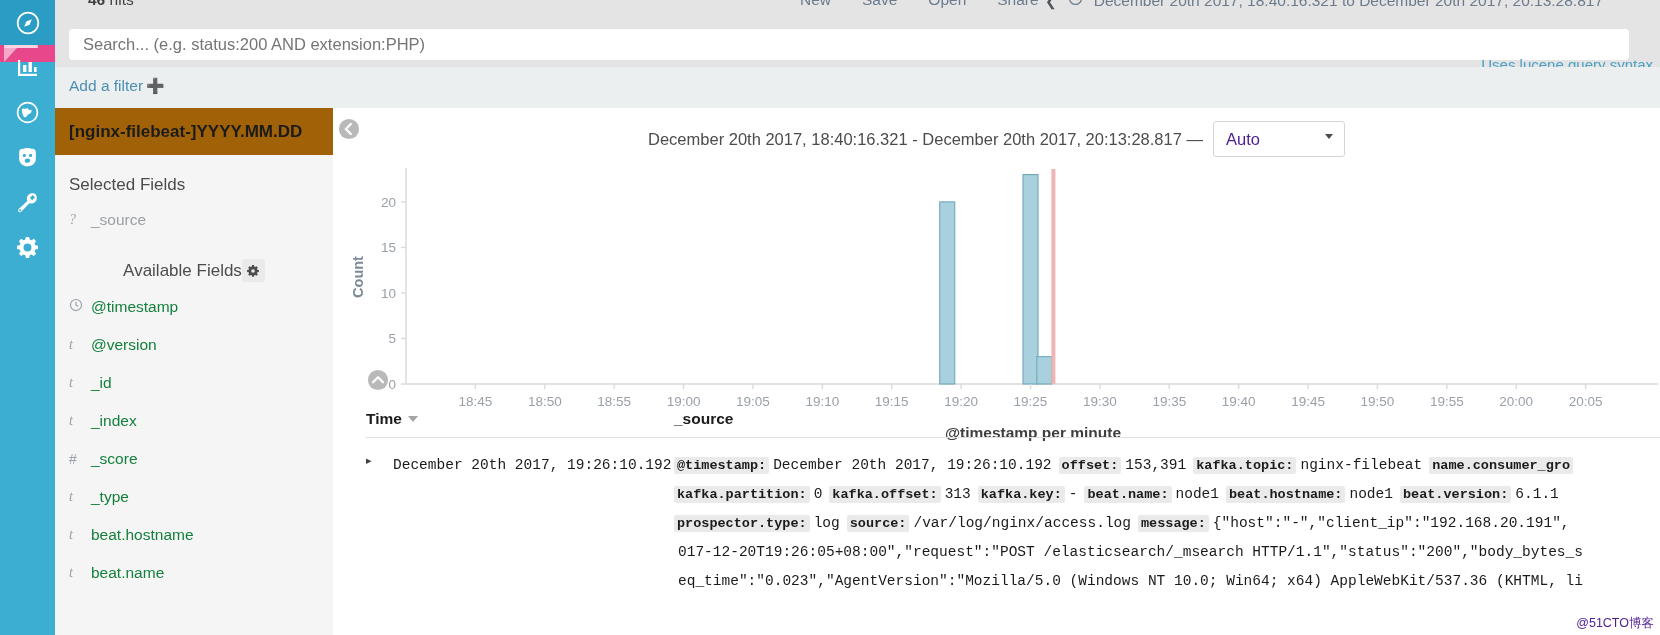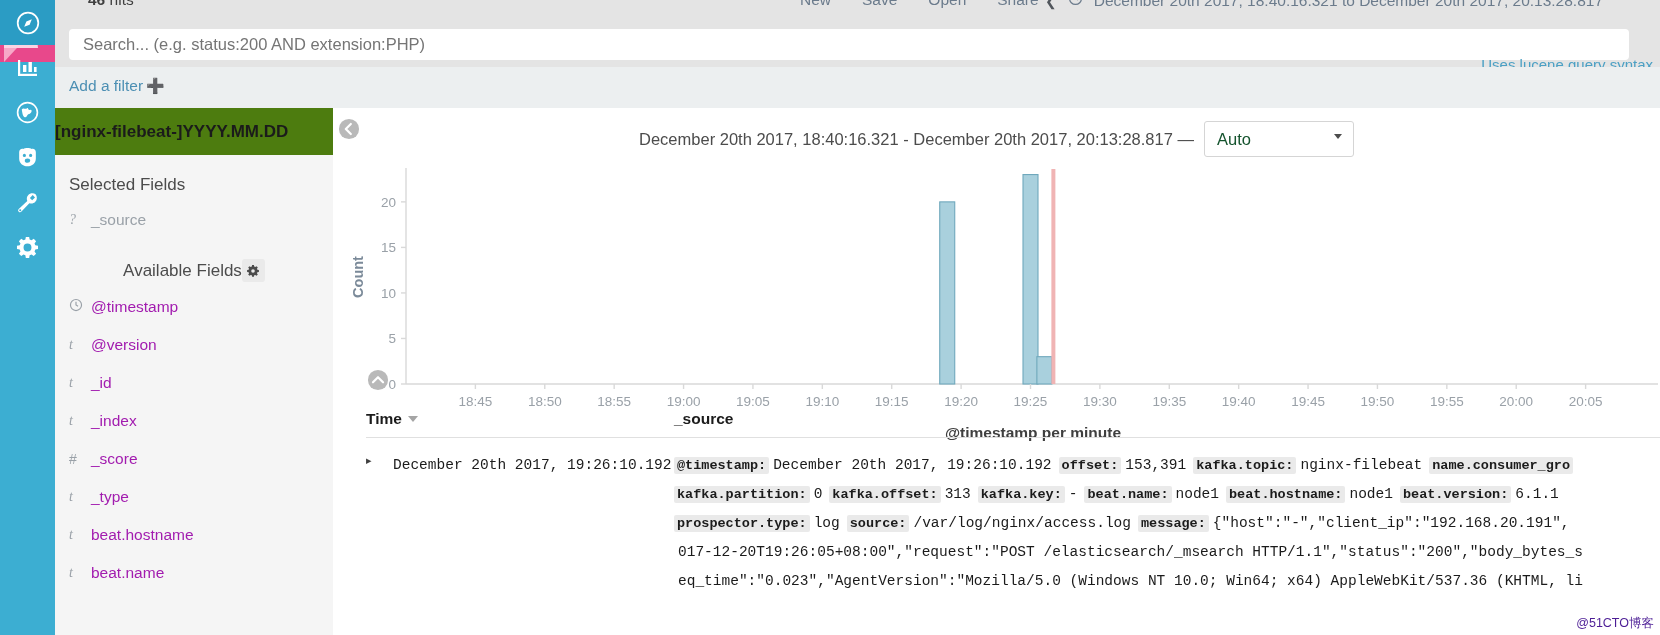--- a/index.html
+++ b/index.html
@@ -81,22 +81,22 @@
     font-size: 15.5px; color: #4c8fb3; cursor: pointer;
   }
   .add-filter .plus { font-weight: bold; font-size: 15px; margin-left: 3px; }
 
   
   .sidebar {
     position: absolute; left: 55px; top: 108px; width: 278px; height: 527px;
     background: #f5f5f5;
   }
   .index-pattern {
-    width: 278px; height: 47px; background: #4d7c0f;
-    display: flex; align-items: center; 
+    width: 278px; height: 47px; background: #a16207;
+    display: flex; align-items: center; padding-left: 14px;
     font-size: 17px; font-weight: bold; color: #1b1b1b;
   }
   .sec-title {
     padding: 20px 0 6px 14px;
     font-size: 17px; color: #4c4c4c;
   }
   .sec-title.withgear {
     display: flex; align-items: center; justify-content: center;
     padding-right: 14px;
   }
@@ -108,43 +108,43 @@
   .field-row {
     display: flex; align-items: center; height: 38px;
     padding-left: 14px; font-size: 15.5px; cursor: pointer;
   }
   .field-type {
     width: 22px; flex: none; color: #9aa1a8;
     font-size: 14px; font-family: "Liberation Serif", serif; font-style: italic;
   }
   .field-type.hash { font-style: normal; font-family: "Liberation Sans", sans-serif; }
   .field-type.clock { font-style: normal; }
-  .field-name { color: #a21caf; }
+  .field-name { color: #15803d; }
   .field-name.muted { color: #9aa1a8; }
 
   
   .main {
     position: absolute; left: 333px; top: 108px; width: 1327px; height: 527px;
     background: #ffffff;
   }
   .collapse-left {
     position: absolute; left: 5px; top: 10px;
     width: 22px; height: 22px; color: #b0b0b0; cursor: pointer;
   }
   .chart-head {
     position: absolute; left: 0; top: 10px; width: 1327px; height: 42px;
     display: flex; align-items: center; justify-content: center; gap: 10px;
   }
   .chart-range {
     font-size: 16.5px; color: #4c4c4c; white-space: nowrap;
   }
   .interval-select {
-    width: 150px; height: 36px; border: 1px solid #d5d5d5; border-radius: 3px;
+    width: 132px; height: 36px; border: 1px solid #d5d5d5; border-radius: 3px;
     background: #fff; font-family: "Liberation Sans", sans-serif;
-    font-size: 16.5px; color: #14532d; padding-left: 12px;
+    font-size: 16.5px; color: #4c1d95; padding-left: 12px;
     appearance: none; cursor: pointer;
   }
   .interval-wrap { position: relative; }
   .interval-caret {
     position: absolute; right: 12px; top: 13px;
     width: 0; height: 0; pointer-events: none;
     border-left: 4px solid transparent; border-right: 4px solid transparent;
     border-top: 5px solid #4c4c4c;
   }
 

